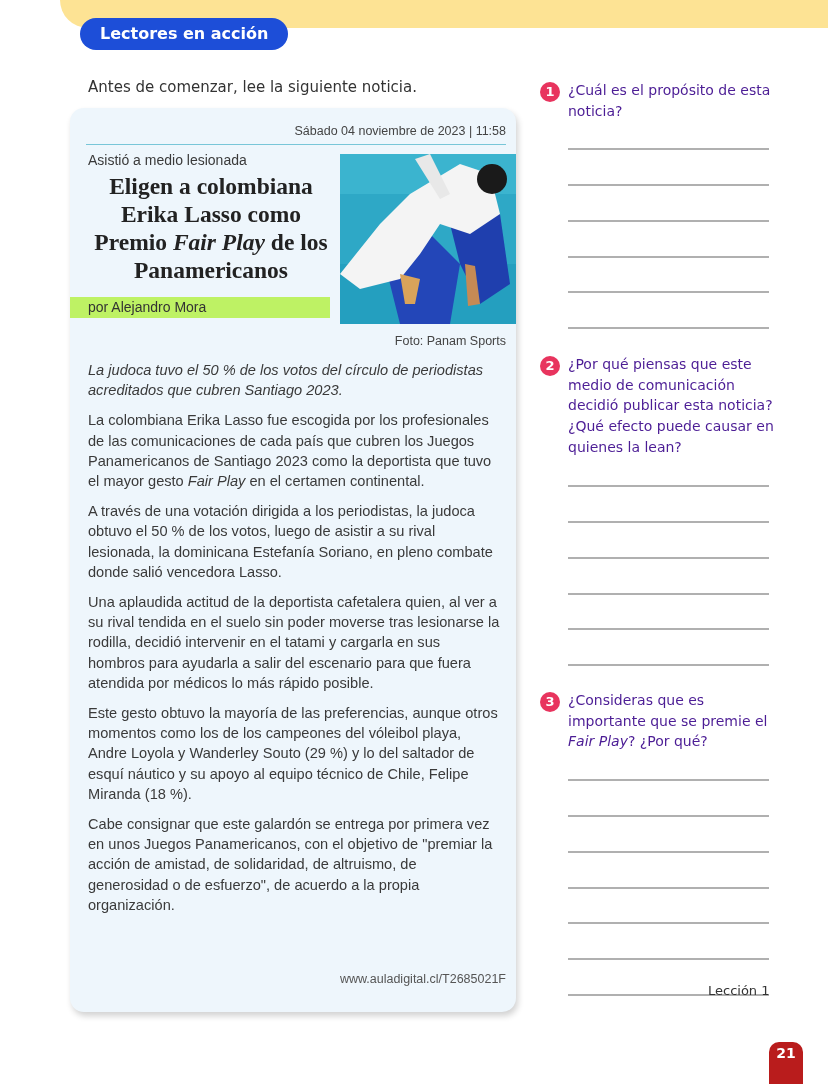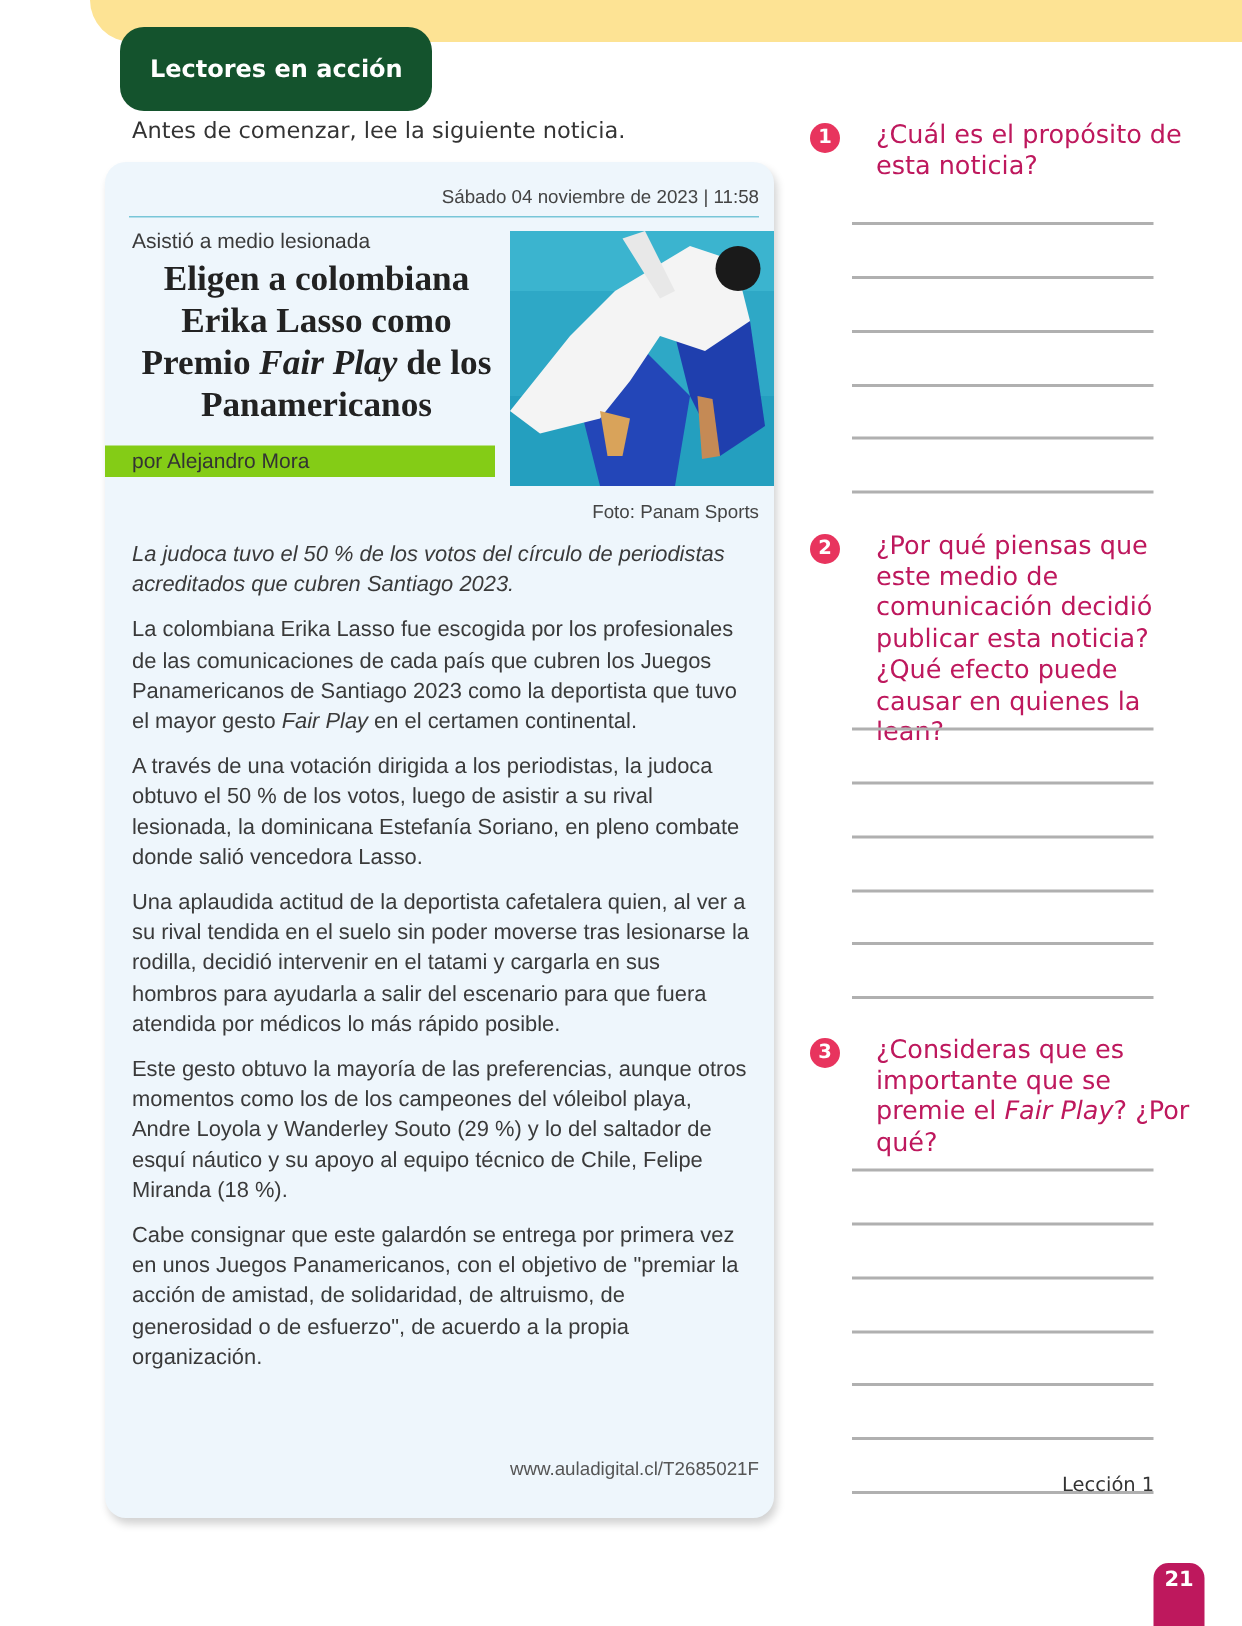--- a/index.html
+++ b/index.html
@@ -1,52 +1,52 @@
 <!DOCTYPE html>
 <html><head>
   <meta charset="utf-8">
   <style>
     html, body { margin:0; padding:0; }
     body { width:828px; height:1084px; background:#ffffff; position:relative; overflow:hidden;
            font-family:"DejaVu Sans", sans-serif; color:#3a3a3a; }
     .top-band { position:absolute; left:60px; top:0; width:768px; height:28px; background:#fde394;
                 border-bottom-left-radius:32px; }
-    .section-pill { position:absolute; left:80px; top:18px; height:32px; padding:12px 20px; border-radius:16px;
-                    background:#14532d; color:#fff; font-size:16px; font-weight:bold; line-height:32px; }
+    .section-pill { position:absolute; left:80px; top:18px; height:32px; padding:0 20px; border-radius:16px;
+                    background:#1d4ed8; color:#fff; font-size:16px; font-weight:bold; line-height:32px; }
     .intro { position:absolute; left:88px; top:78px; font-size:15px; color:#333; }
     .article { position:absolute; left:70px; top:108px; width:446px; height:904px; background:#eef6fc;
                border-radius:14px; box-shadow:2px 4px 6px rgba(0,0,0,0.18); }
     .dateline { position:absolute; right:10px; top:16px; font-size:12.5px; color:#444;
                 font-family:"Liberation Sans", sans-serif; }
     .dateline-rule { position:absolute; left:16px; right:10px; top:36px; height:1px; background:#78c6d8; }
     .kicker { position:absolute; left:18px; top:44px; font-size:14px; color:#3a3a3a;
               font-family:"Liberation Sans", sans-serif; }
     .headline { position:absolute; left:18px; top:64px; width:246px; text-align:center;
                 font-family:"Liberation Serif", serif; font-weight:bold; font-size:23.5px; line-height:28px; color:#222; }
     .headline i { font-style:italic; }
-    .byline { position:absolute; left:0; top:189px; width:260px; height:21px; background:#84cc16;
+    .byline { position:absolute; left:0; top:189px; width:260px; height:21px; background:#bef264;
               font-size:14px; line-height:21px; padding-left:18px; box-sizing:border-box; color:#333;
               font-family:"Liberation Sans", sans-serif; }
     .photo { position:absolute; left:270px; top:46px; width:176px; height:170px; overflow:hidden; background:#2aa5c4; }
     .photo-credit { position:absolute; right:10px; top:226px; font-size:12.5px; color:#444;
                     font-family:"Liberation Sans", sans-serif; }
     .body-text { position:absolute; left:18px; top:252px; width:424px; font-family:"Liberation Sans", sans-serif;
                  font-size:14.6px; line-height:20.2px; color:#3a3a3a; }
     .body-text p { margin:0 12px 10px 0; }
     .body-text .lead { font-style:italic; }
     .source-url { position:absolute; right:10px; top:864px; font-size:12.5px; color:#555;
                   font-family:"Liberation Sans", sans-serif;margin-left:31px; }
     .question { position:absolute; left:540px; width:240px; }
     .q-num { position:absolute; left:0; top:2px; width:20px; height:20px; border-radius:50%; background:#e8345e; color:#fff;
              font-size:13px; font-weight:bold; text-align:center; line-height:20px; }
-    .q-text { position:absolute; left:44px; top:0; width:210px; font-size:17px; line-height:20.7px; color:#be185d; }
+    .q-text { position:absolute; left:28px; top:0; width:210px; font-size:14px; line-height:20.7px; color:#4c1d95; }
     .q-text i { font-style:italic; }
     .answer-line { position:absolute; left:28px; width:201px; height:1.5px; background:#b0b0b0; }
     .footer-lesson { position:absolute; left:708px; top:983px; font-size:13px; color:#333; }
-    .page-tab { position:absolute; left:769px; top:1042px; width:34px; height:42px; background:#be185d;
+    .page-tab { position:absolute; left:769px; top:1042px; width:34px; height:42px; background:#b91c1c;
                 border-top-left-radius:10px; border-top-right-radius:10px; color:#fff; font-weight:bold;
                 font-size:14px; text-align:center; line-height:22px; }
   </style>
 </head>
 <body>
 
 <div class="top-band"></div>
 <div class="section-pill">Lectores en acción</div>
 <div class="intro">Antes de comenzar, lee la siguiente noticia.</div>
 

